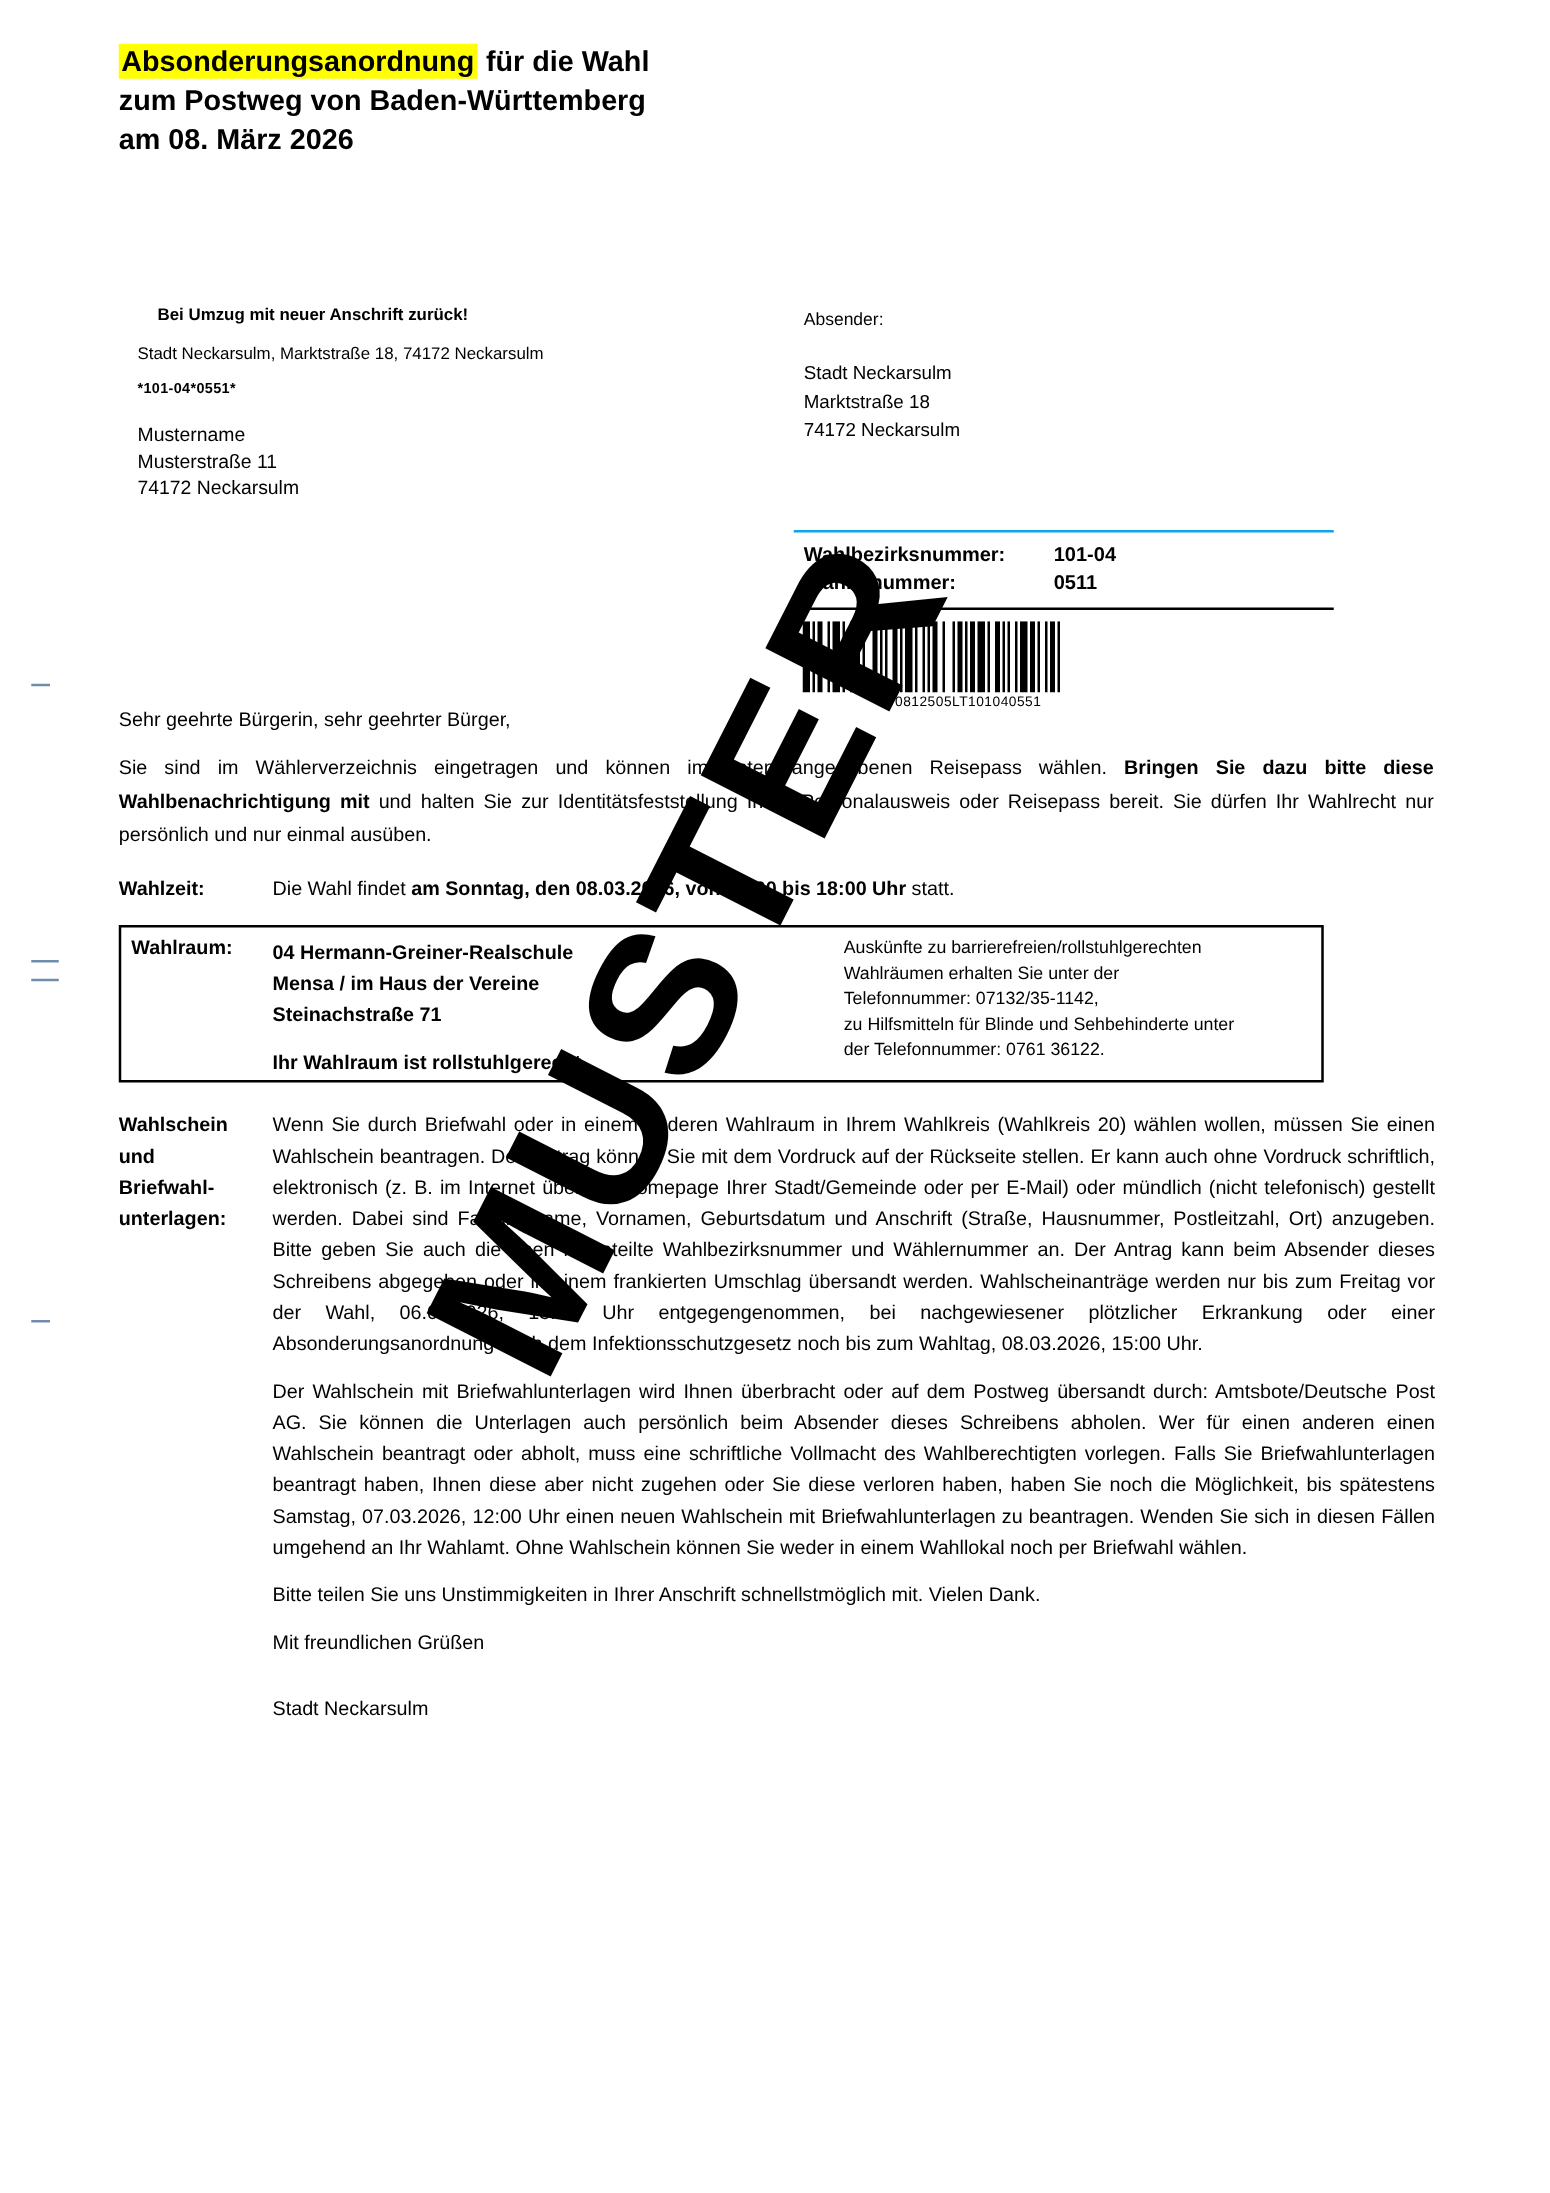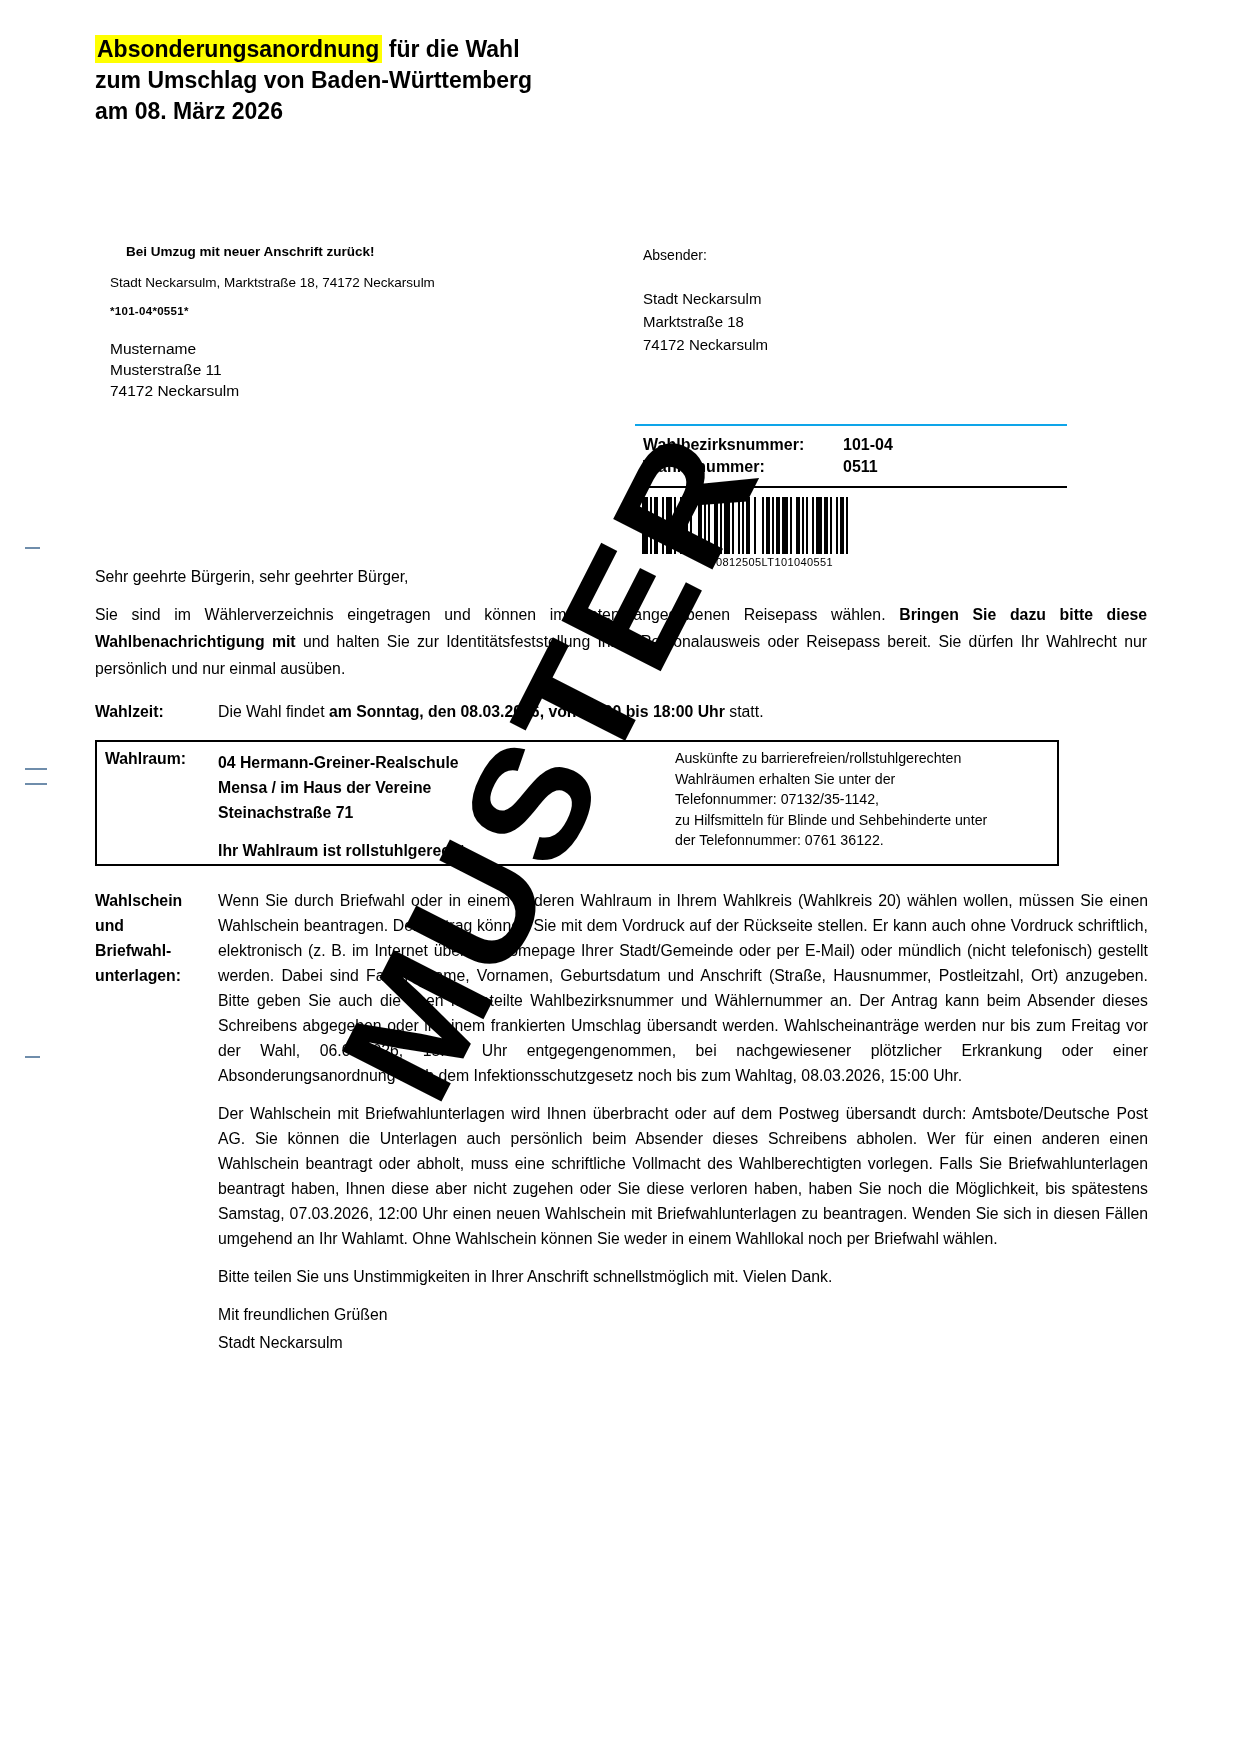--- a/index.html
+++ b/index.html
@@ -51,38 +51,38 @@
   .wr-label{position:absolute;left:8px;top:8px;font-weight:bold;}
   .wr-loc{position:absolute;left:121px;top:8px;font-weight:bold;line-height:25px;}
   .wr-note{margin-top:13px;}
   .wr-info{position:absolute;left:578px;top:6px;font-size:14.2px;line-height:20.5px;}
 
   .wahlschein{position:absolute;left:95px;top:888px;width:1053px;font-size:15.8px;line-height:25px;}
   .ws-label{position:absolute;left:0;top:0;font-weight:bold;}
   .ws-body{margin-left:123px;}
   .ws-body p{margin:0 0 13px;text-align:justify;}
   .ws-body p.single{text-align:left;}
-  .ws-body .closing{margin-bottom:3px;text-align:left;}
+  .ws-body .closing{margin-bottom:28px;text-align:left;}
   .ws-body .signature{text-align:left;}
 
   
   .fold{position:absolute;left:25px;height:2px;background:#6f8dab;}
   .fold.f1{top:547px;width:15px;}
   .fold.f2a{top:768px;width:22px;}
   .fold.f2b{top:783px;width:22px;}
   .fold.f3{top:1056px;width:15px;}
 </style>
 </head>
 <body>
 
 <div class="page">
 
   <header class="title">
     <div><span class="hl">Absonderungsanordnung</span><span> für die Wahl</span></div>
-    <div>zum Umschlag von Baden-Württemberg</div>
+    <div>zum Postweg von Baden-Württemberg</div>
     <div>am 08. März 2026</div>
   </header>
 
   <div class="return-block">
     <div class="rb1">Bei Umzug mit neuer Anschrift zurück!</div>
     <div class="rb2">Stadt Neckarsulm, Marktstraße 18, 74172 Neckarsulm</div>
     <div class="rb3">*101-04*0551*</div>
   </div>
 
   <div class="recipient">

